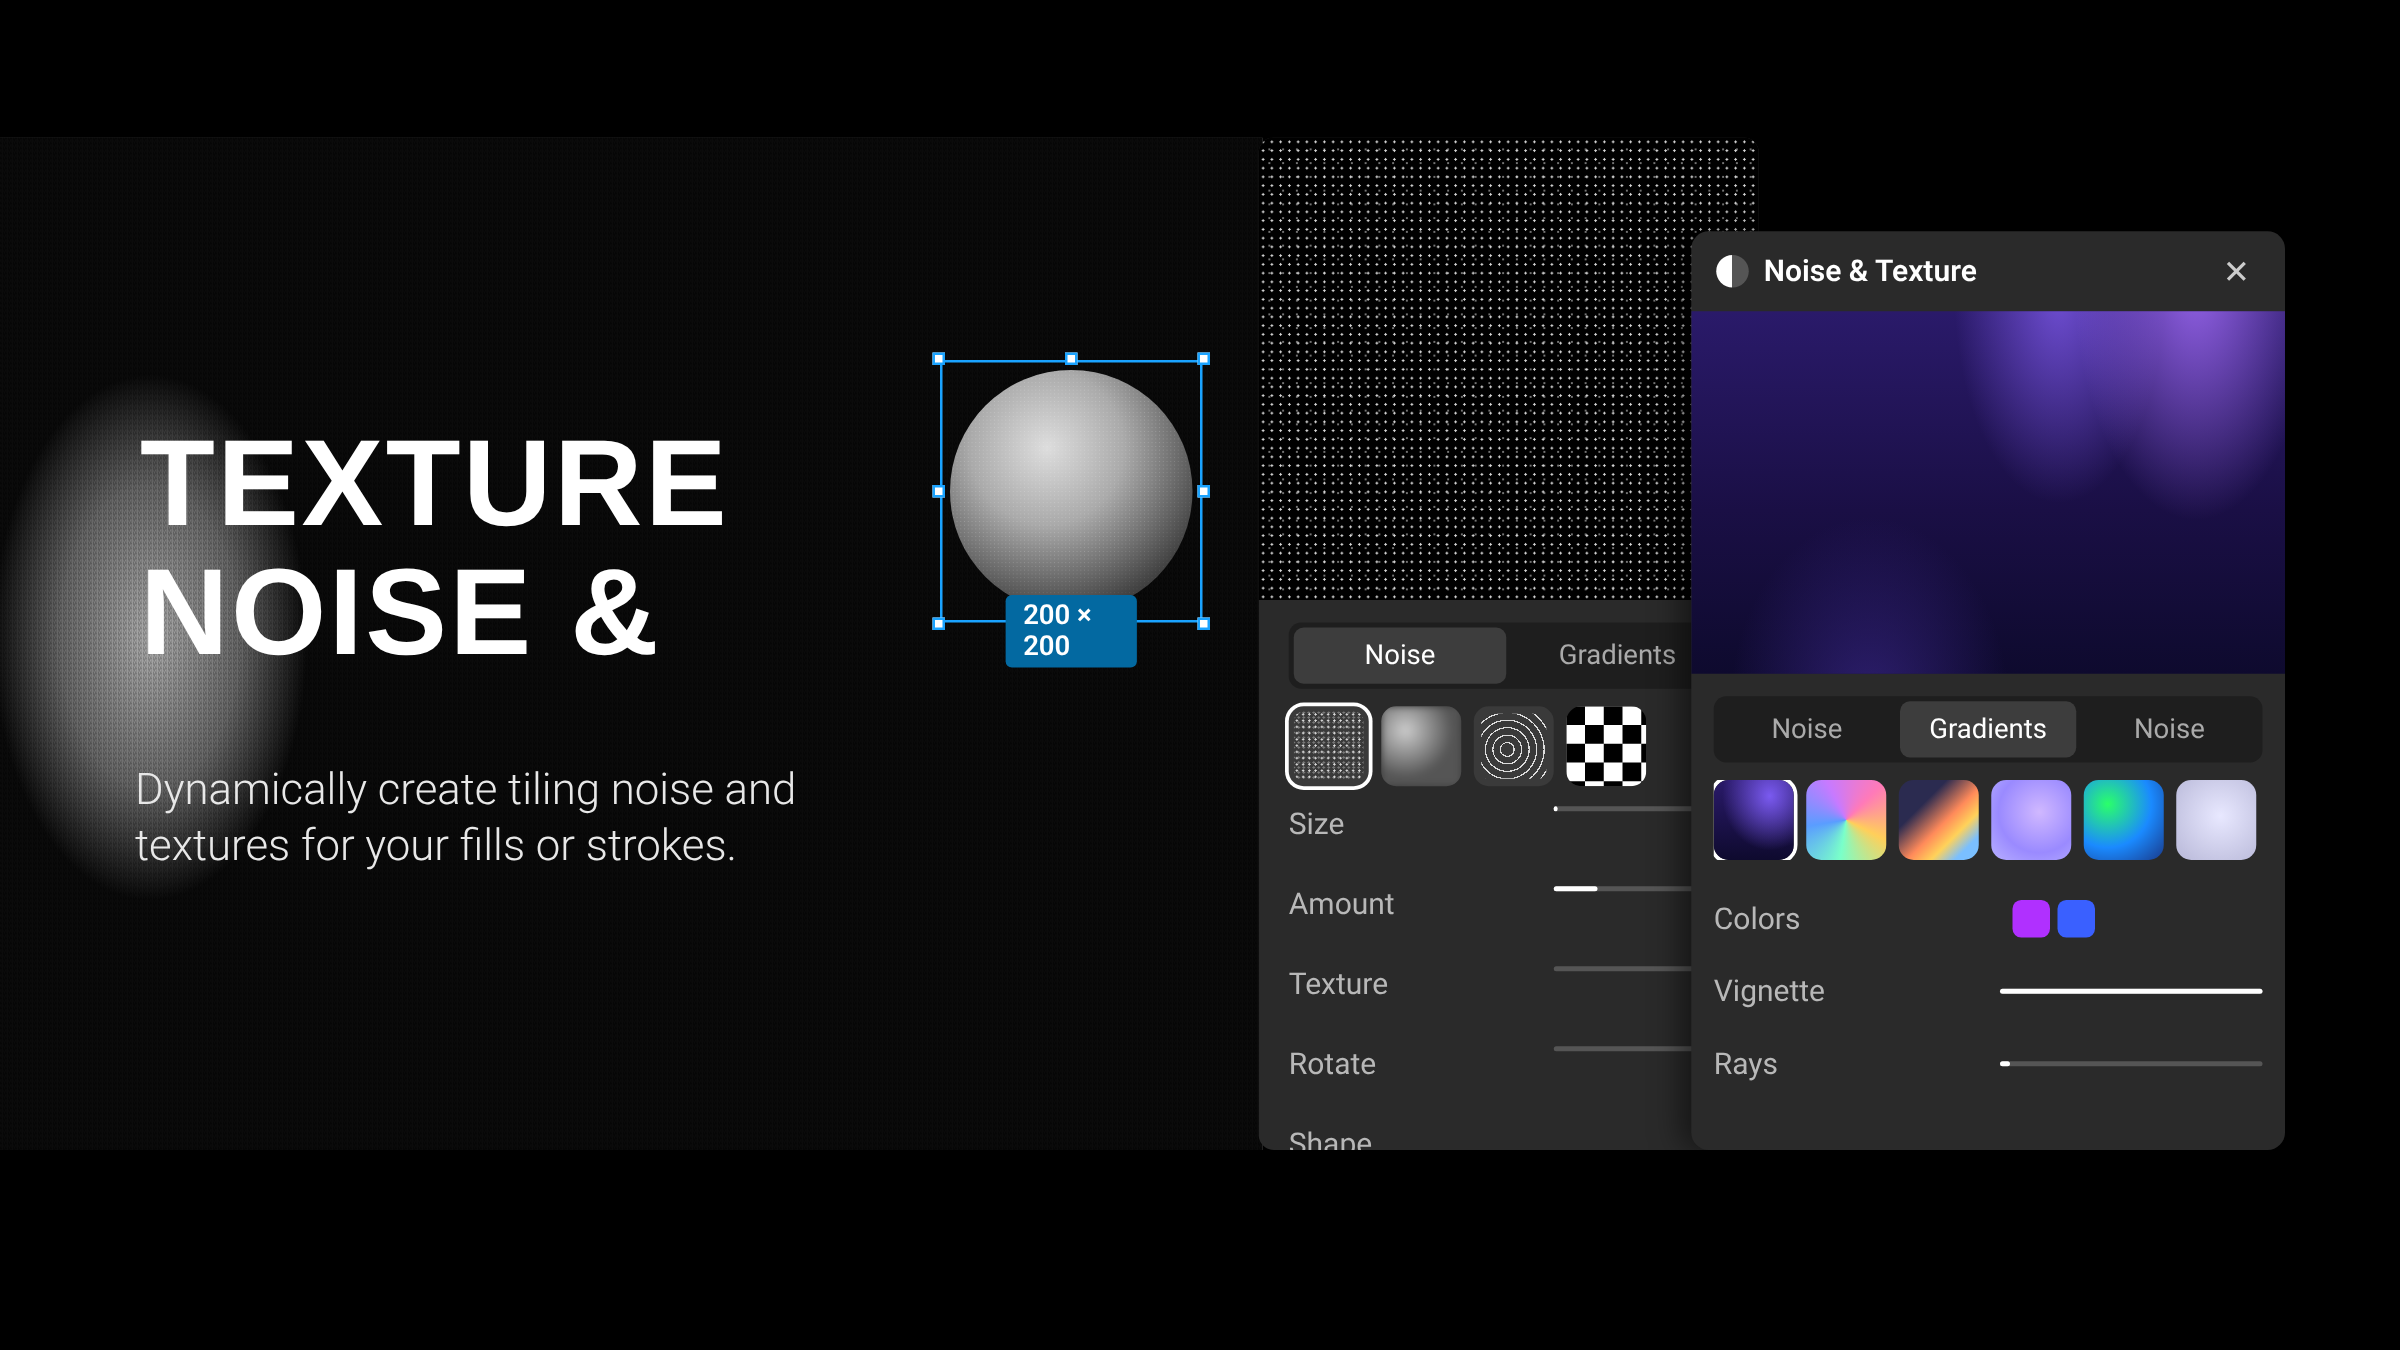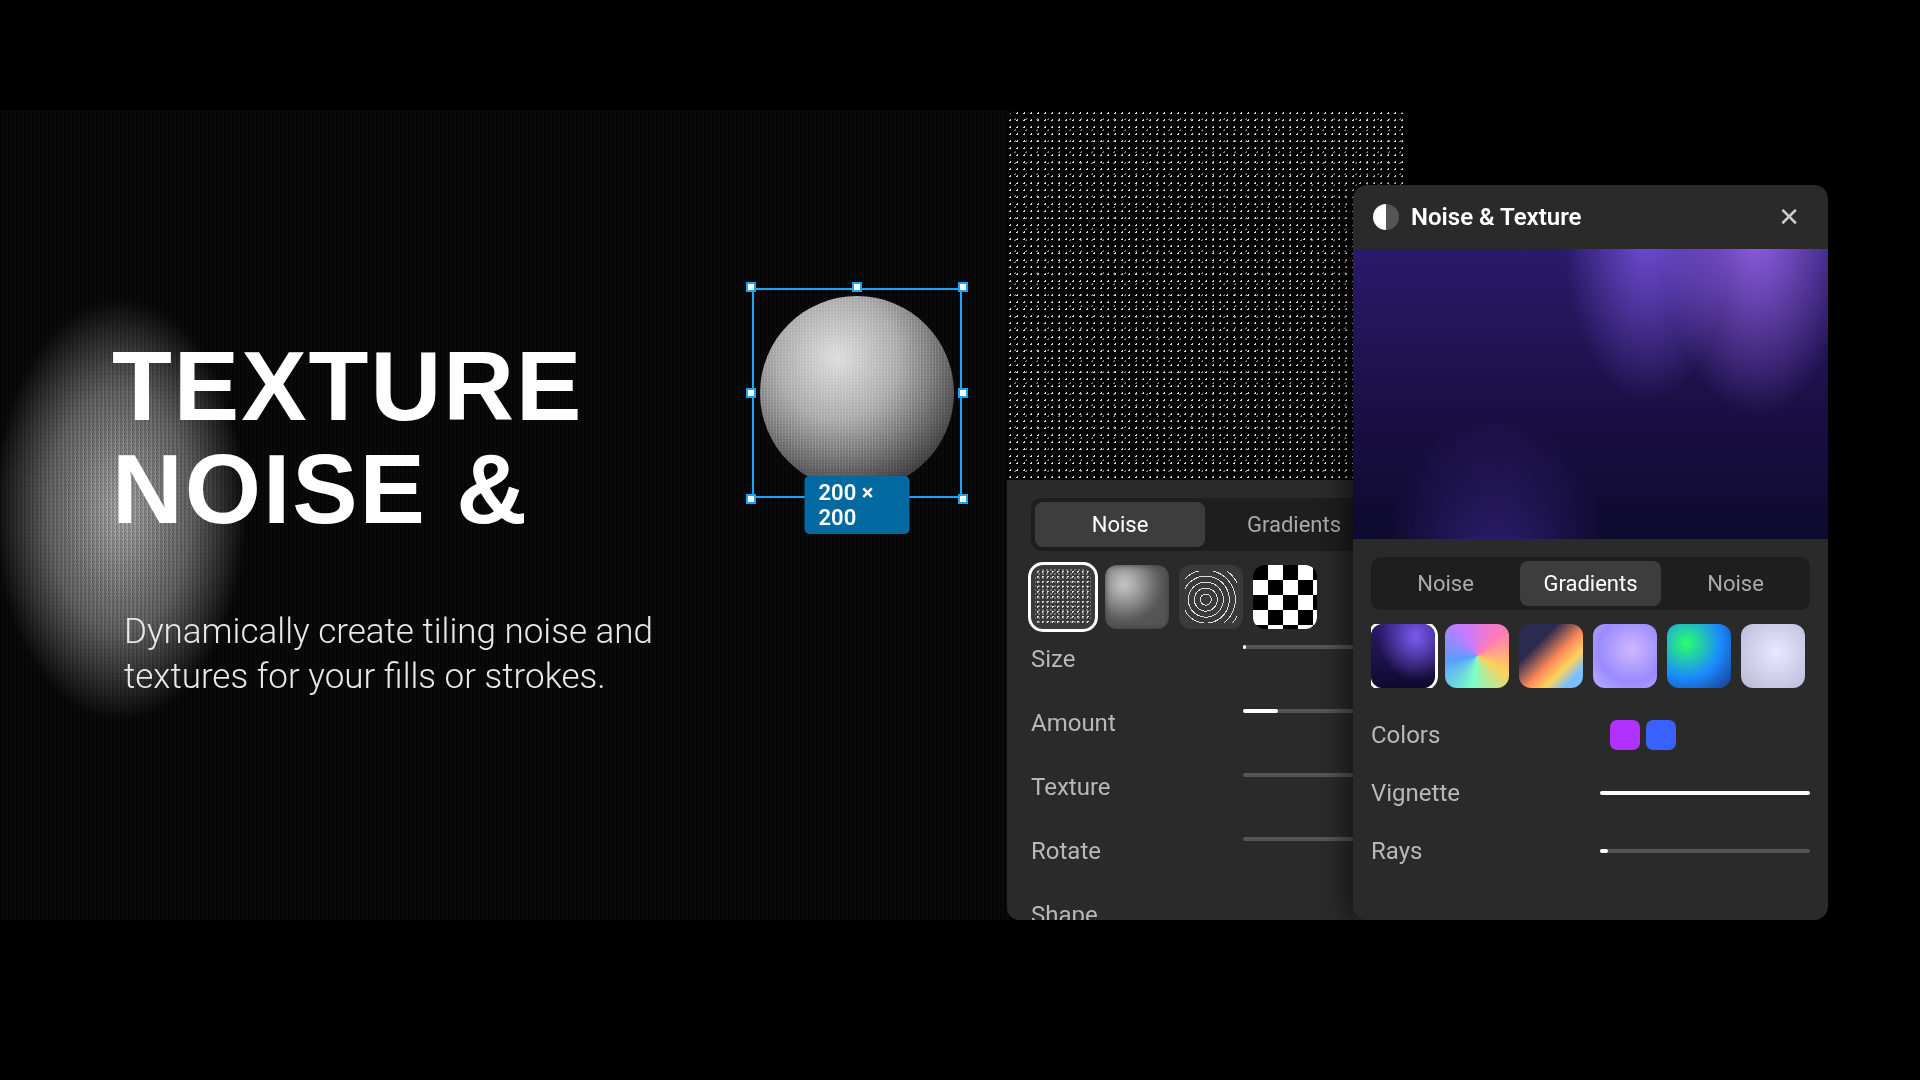--- a/index.html
+++ b/index.html
@@ -47,21 +47,21 @@
   top: 225px;
   font-size: 98px;
   font-weight: 900;
   color: #fff;
   letter-spacing: 2px;
   line-height: 1.05;
   font-family: 'Arial Black', sans-serif;
 }
 .hero-sub {
   position: absolute;
-  left: 124px;
+  left: 108px;
   top: 500px;
   font-size: 35px;
   color: #e8e8e8;
   font-weight: 300;
   line-height: 1.28;
   max-width: 600px;
 }
 
 .sel {
   position: absolute;

